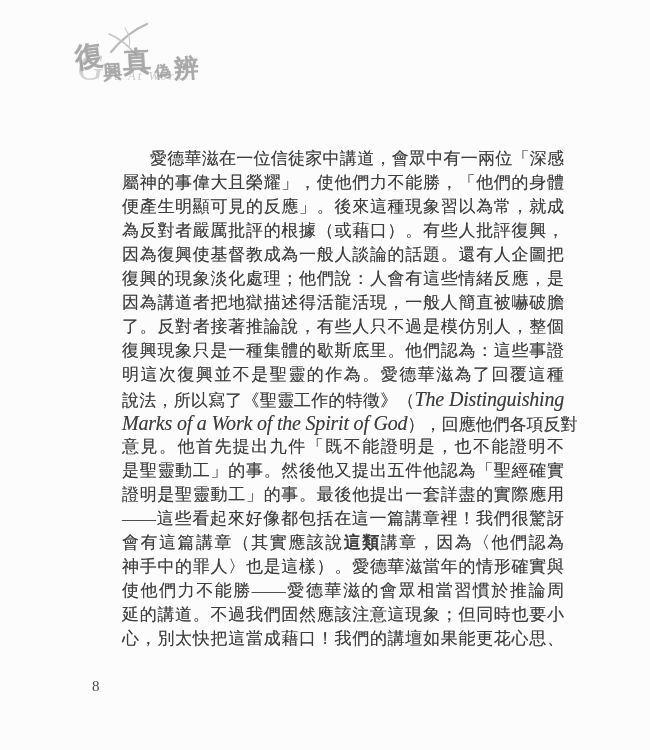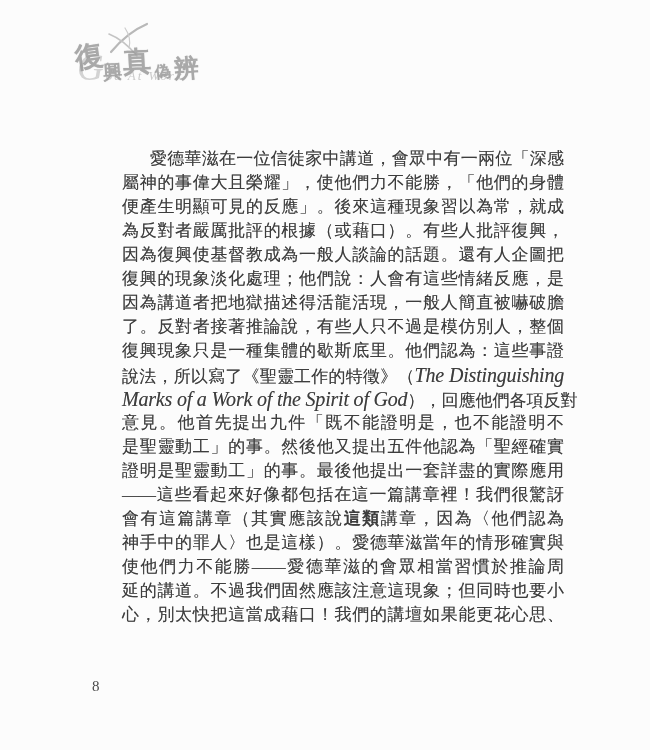--- a/index.html
+++ b/index.html
@@ -66,20 +66,21 @@
   <div class="body-text">
       <div class="line indent"><span>愛德華滋在一位信徒家中講道，會眾中有一兩位「深感</span></div>
       <div class="line"><span>屬神的事偉大且榮耀」，使他們力不能勝，「他們的身體</span></div>
       <div class="line"><span>便產生明顯可見的反應」。後來這種現象習以為常，就成</span></div>
       <div class="line"><span>為反對者嚴厲批評的根據（或藉口）。有些人批評復興，</span></div>
       <div class="line"><span>因為復興使基督教成為一般人談論的話題。還有人企圖把</span></div>
       <div class="line"><span>復興的現象淡化處理；他們說：人會有這些情緒反應，是</span></div>
       <div class="line"><span>因為講道者把地獄描述得活龍活現，一般人簡直被嚇破膽</span></div>
       <div class="line"><span>了。反對者接著推論說，有些人只不過是模仿別人，整個</span></div>
       <div class="line"><span>復興現象只是一種集體的歇斯底里。他們認為：這些事證</span></div>
+      <div class="line"><span>明這次復興並不是聖靈的作為。愛德華滋為了回覆這種</span></div>
       <div class="line"><span>說法，所以寫了《聖靈工作的特徵》（</span><span class="seg-i">The Distinguishing</span></div>
       <div class="line"><span class="seg-i">Marks of a Work of the Spirit of God</span><span>），回應他們各項反對</span></div>
       <div class="line"><span>意見。他首先提出九件「既不能證明是，也不能證明不</span></div>
       <div class="line"><span>是聖靈動工」的事。然後他又提出五件他認為「聖經確實</span></div>
       <div class="line"><span>證明是聖靈動工」的事。最後他提出一套詳盡的實際應用</span></div>
       <div class="line"><span>——這些看起來好像都包括在這一篇講章裡！我們很驚訝</span></div>
       <div class="line"><span>會有這篇講章（其實應該說</span><span class="seg-b">這類</span><span>講章，因為〈他們認為</span></div>
       <div class="line"><span>神手中的罪人〉也是這樣）。愛德華滋當年的情形確實與</span></div>
       <div class="line"><span>使他們力不能勝——愛德華滋的會眾相當習慣於推論周</span></div>
       <div class="line"><span>延的講道。不過我們固然應該注意這現象；但同時也要小</span></div>

